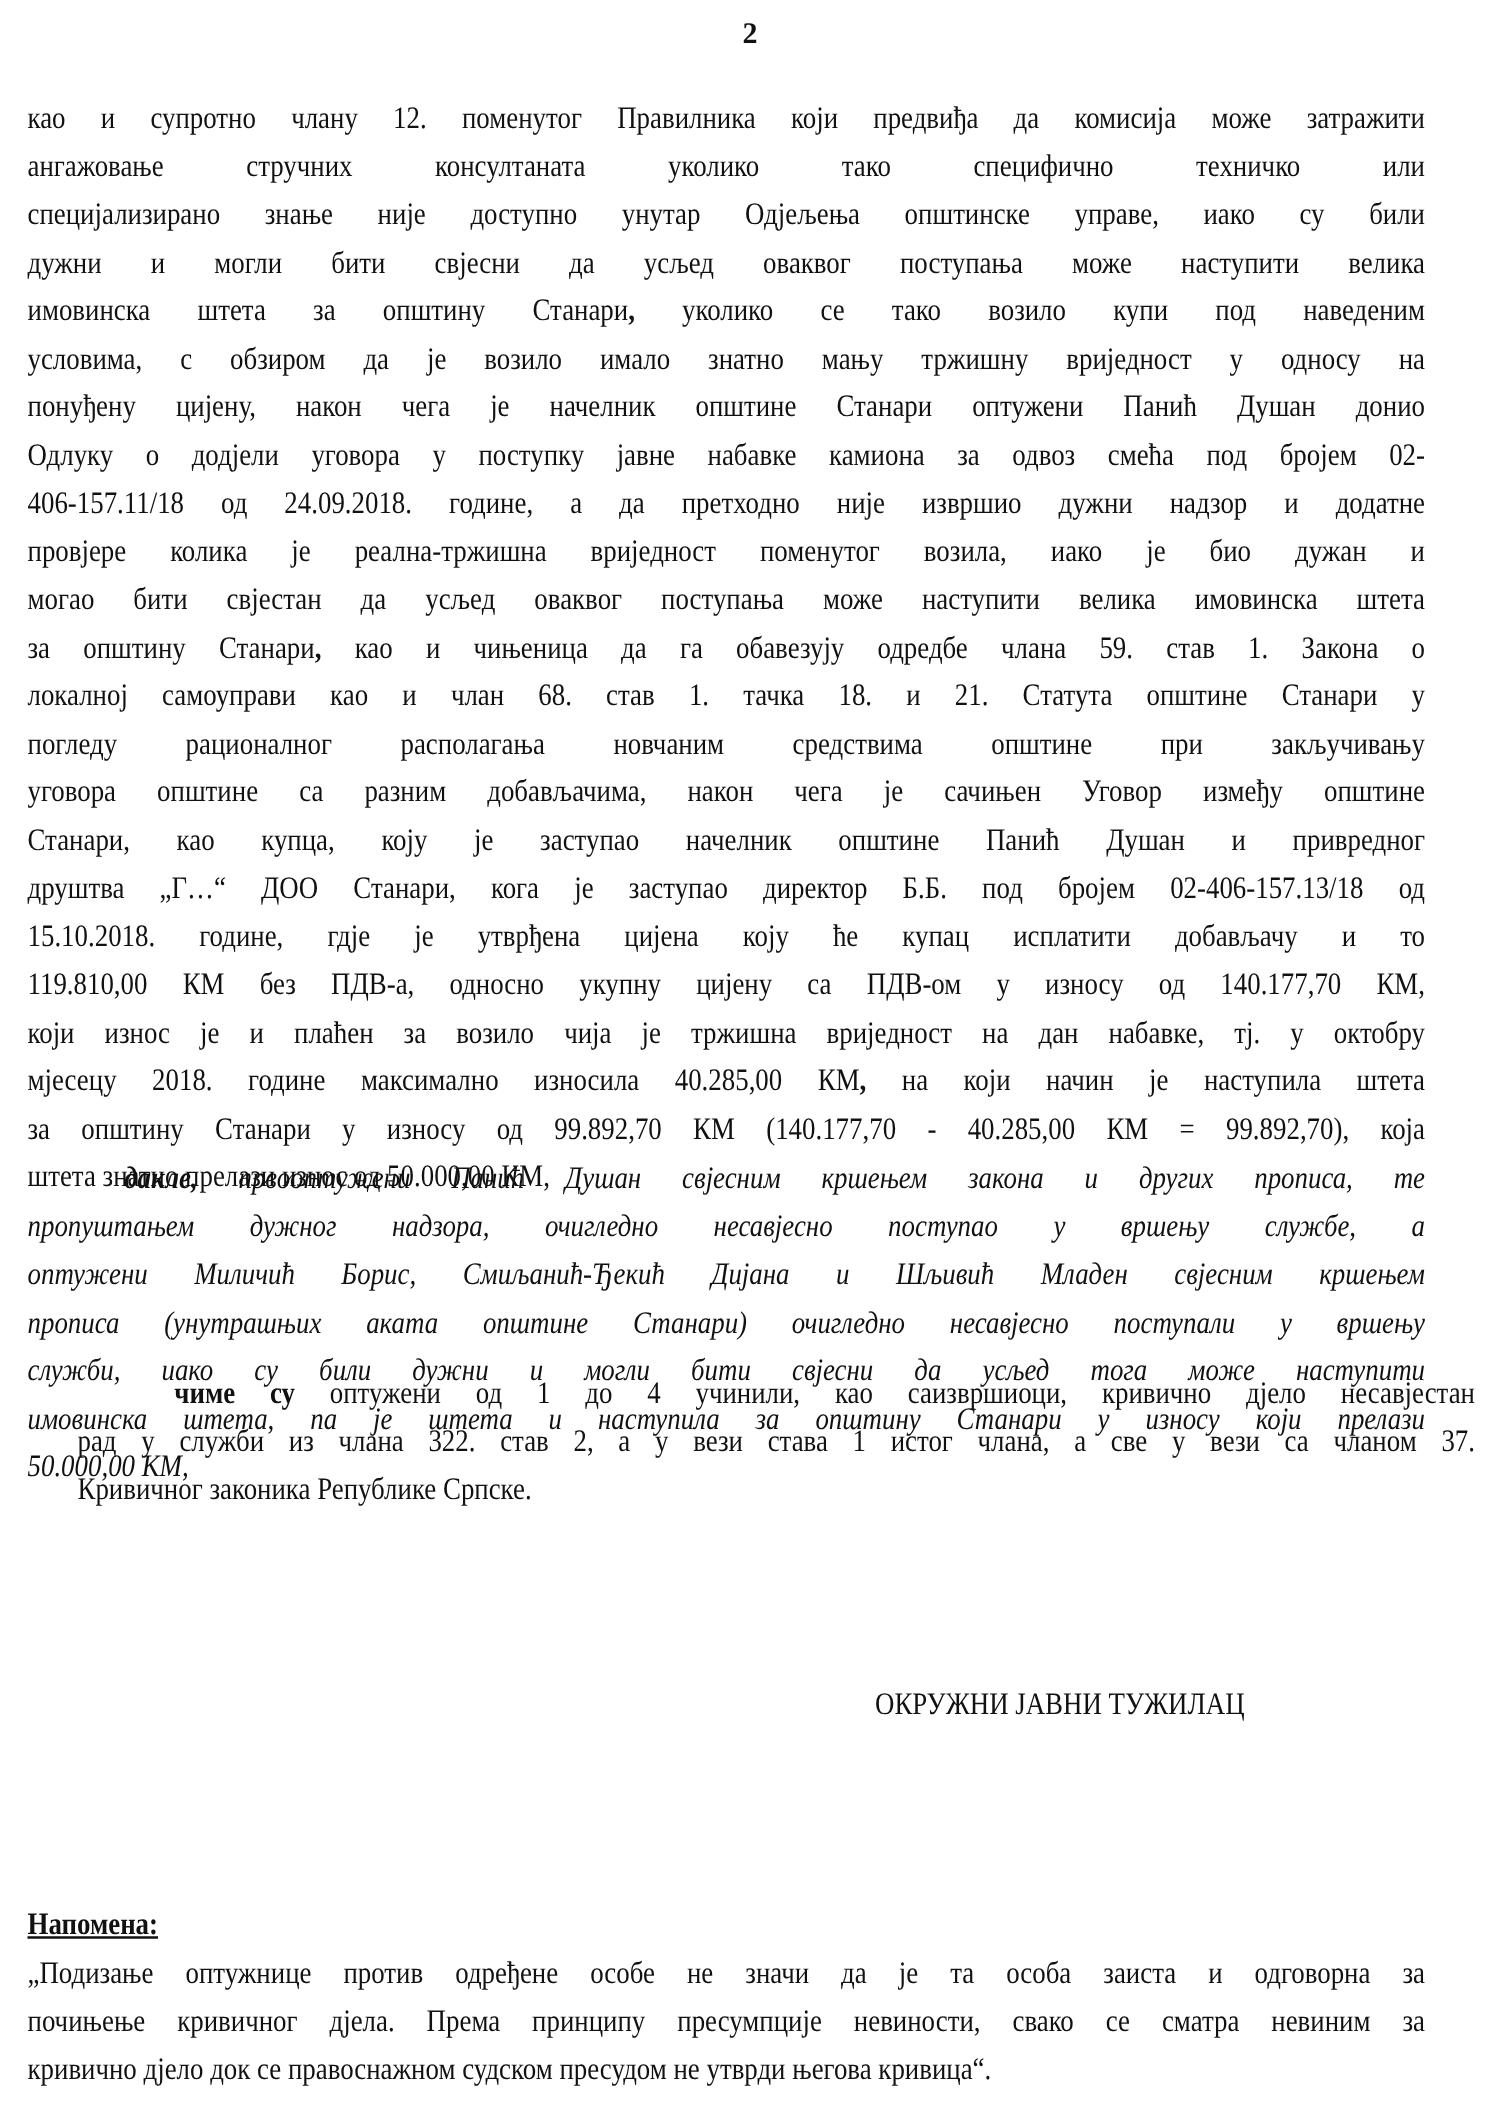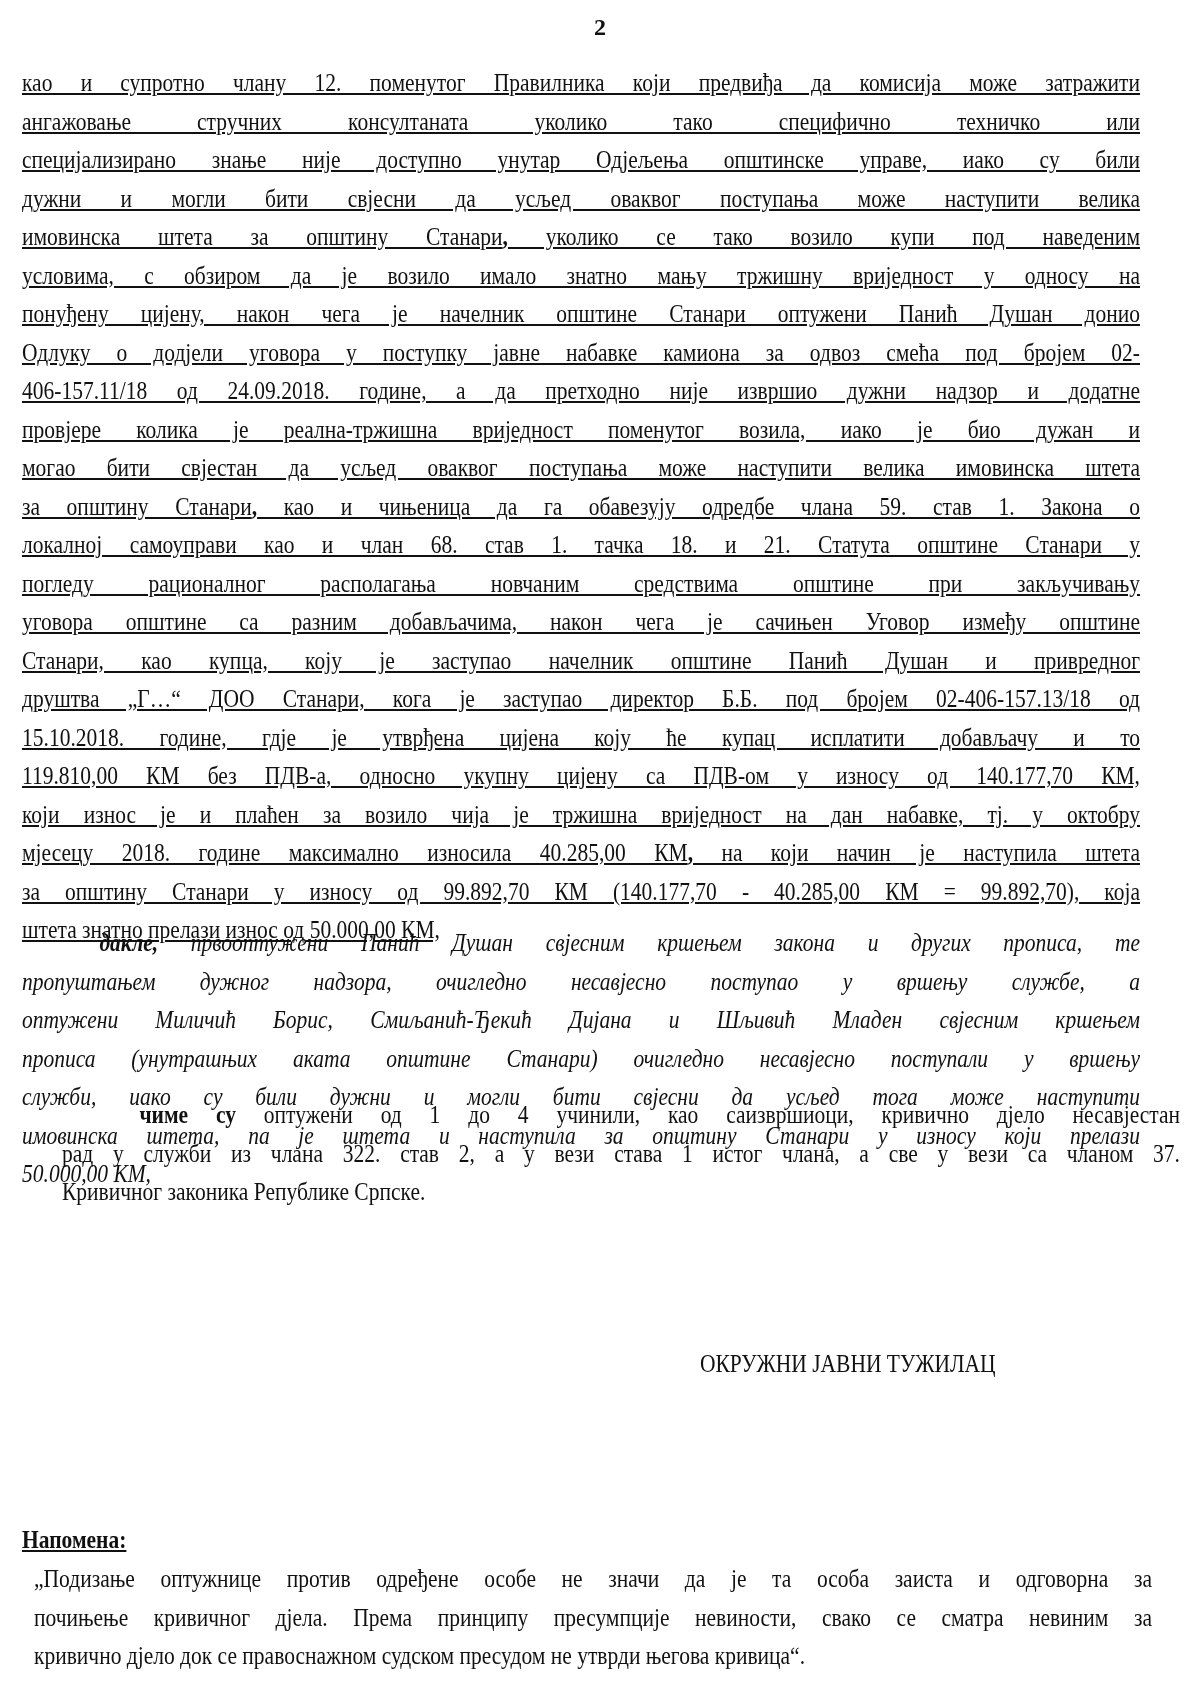--- a/index.html
+++ b/index.html
@@ -16,32 +16,32 @@
   .line {
     font-size: 25px; line-height: 38.5px; height: 38.5px;
     text-align: justify; text-align-last: justify;
     white-space: nowrap; overflow: visible;
     transform: scaleX(0.86); transform-origin: left center;
     width: 1300px;
   }
   .line.last { text-align-last: left; }
   .line .b { font-weight: bold; }
   .indent { display: inline-block; width: 90px; }
-  #para1 { top: 64px; text-decoration: underline; }
+  #para1 { top: 76px; }
   #para2 { top: 924px; font-style: italic; }
   #para3 { top: 1096px; margin-left: 40px; }
   .signature {
     position: absolute; left: 700px; top: 1350px; font-size: 25px;
     transform: scaleX(0.86); transform-origin: left center; white-space: nowrap;
   }
   .note-title {
     position: absolute; left: 22px; top: 1526px; font-size: 25px; font-weight: bold;
     text-decoration: underline; transform: scaleX(0.86); transform-origin: left center;
   }
-  #note { top: 1560px; margin-left: 12px; }
+  #note { top: 1560px; }
 </style>
 </head>
 <body>
 
 <div class="page-number">2</div>
 
 <div class="block" id="para1">
     <div class="line"><span>као и супротно члану 12. поменутог Правилника који предвиђа да комисија може затражити</span></div>
     <div class="line"><span>ангажовање стручних консултаната уколико тако специфично техничко или</span></div>
     <div class="line"><span>специјализирано знање није доступно унутар Одјељења општинске управе, иако су били</span></div>

